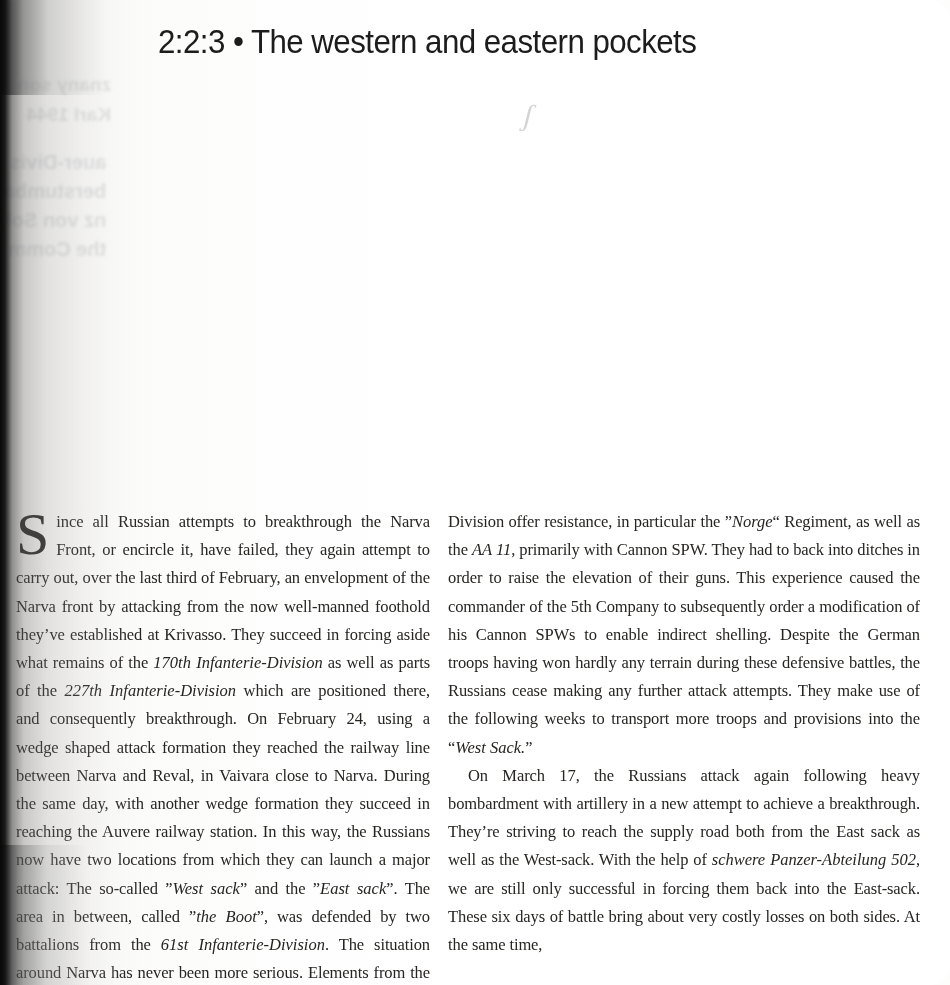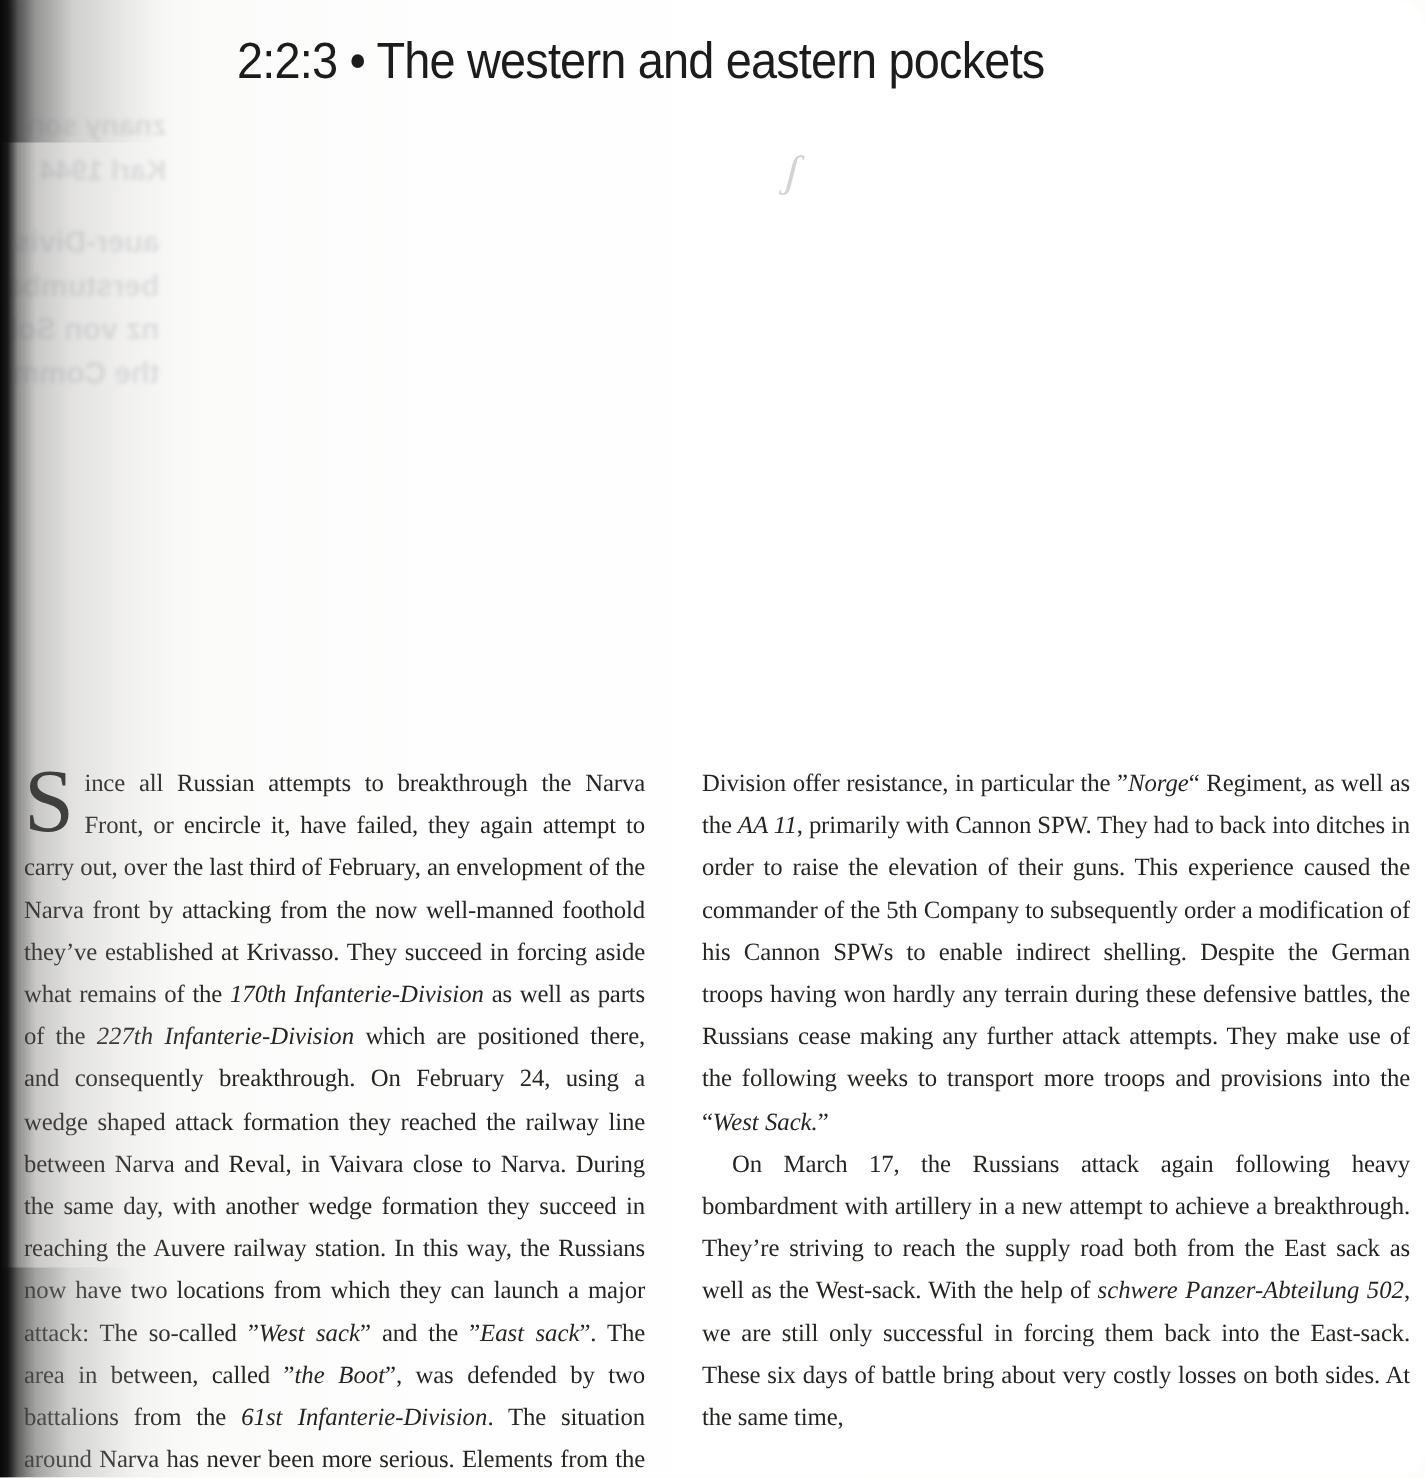--- a/index.html
+++ b/index.html
@@ -61,21 +61,21 @@
   .bleed-top{left:18px;top:70px;}
   .bleed-mid{left:4px;top:148px;line-height:29px;font-size:20px;}
 
   .column{
     position:absolute;top:508px;height:472px;overflow:hidden;z-index:4;
     font-size:16.5px;line-height:28.2px;color:#262522;
     text-align:justify;letter-spacing:-0.1px;
   }
   .column p{margin:0;text-align:justify;}
   .col-left{left:16px;width:414px;}
-  .col-right{left:468px;width:472px;}
+  .col-right{left:448px;width:472px;}
   .col-right p.indented{text-indent:20px;}
   .drop-cap{
     float:left;
     font-size:60px;line-height:48px;
     padding:2px 7px 0 0;color:#2a2926;
   }
   .column i{letter-spacing:0;}
 </style>
 </head>
 <body>

